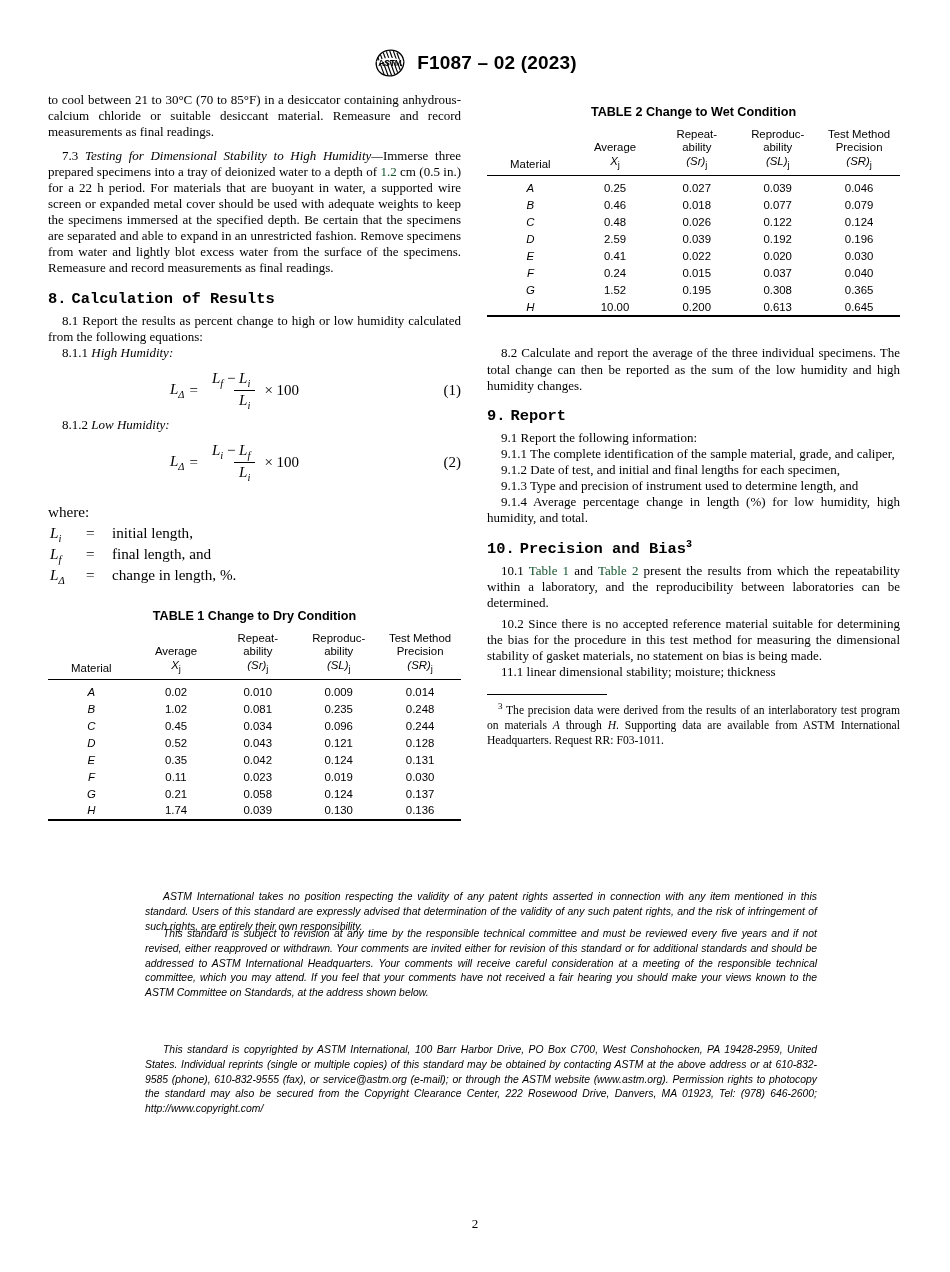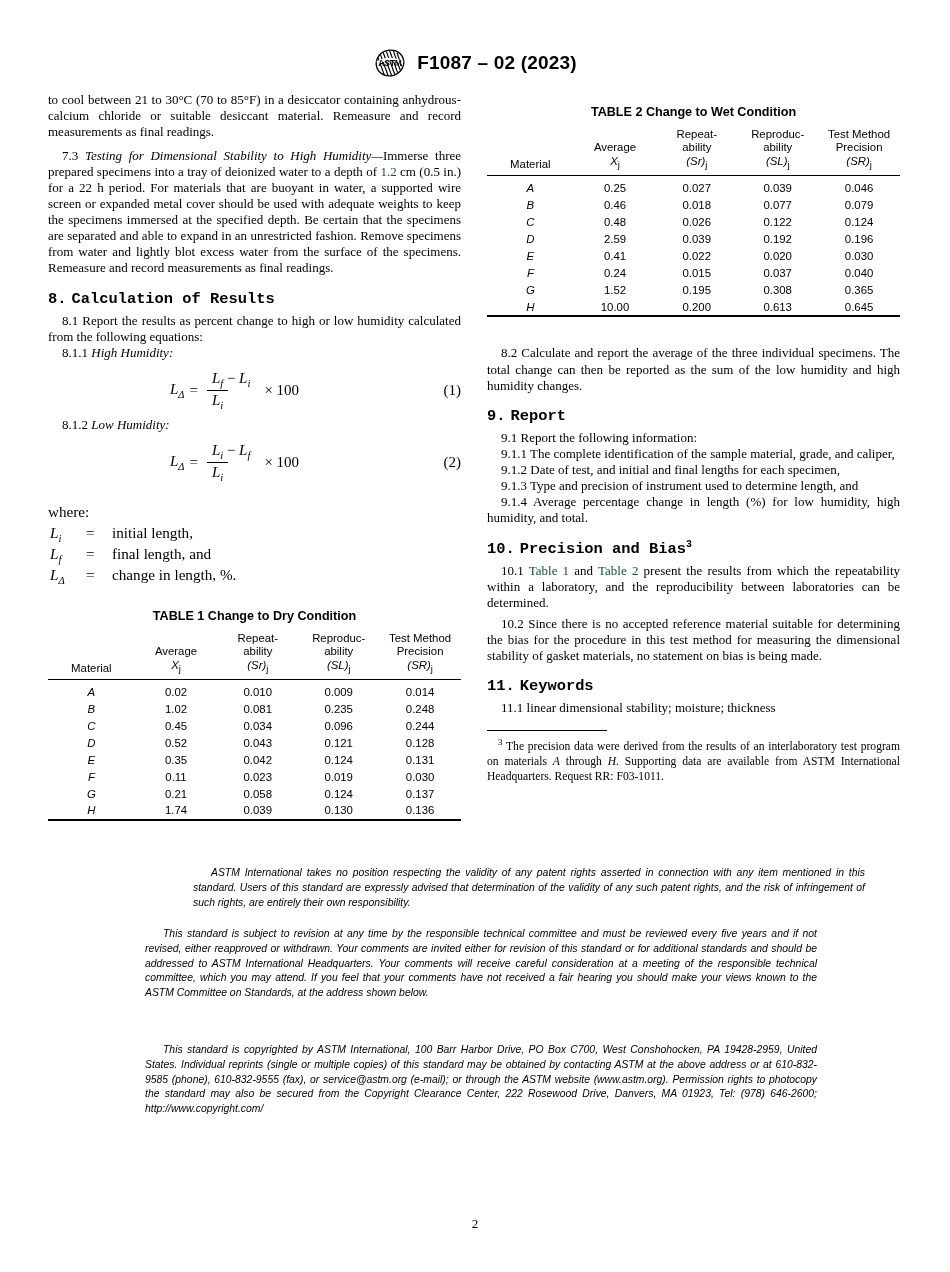--- a/index.html
+++ b/index.html
@@ -60,21 +60,21 @@
   
   .equation-row {
     display:flex; align-items:center;
     margin:9px 0 6px 0;
     font-size:15px;
   }
   .eq-body { flex:1; display:flex; justify-content:center; align-items:center; }
   .eq-num { width:40px; text-align:right; font-size:15px; }
   .eq-lhs { font-style:italic; margin-right:5px; }
   .eq-eq { margin:0 5px 0 0; }
-  .frac { display:inline-flex; flex-direction:column; align-items:flex-start; vertical-align:middle; margin:0 4px; }
+  .frac { display:inline-flex; flex-direction:column; align-items:flex-end; vertical-align:middle; margin:0 4px; }
   .frac .numer { padding:0 5px 1px 5px; font-style:italic; }
   .frac .denom { padding:1px 5px 0 5px; border-top:1px solid #000; font-style:italic; }
   .eq-tail { margin-left:5px; }
   sub { font-size:0.7em; vertical-align:sub; font-style:italic; }
 
   
   .where-label { font-size:15.2px; margin:6px 0 3px 0; }
   table.where { border-collapse:collapse; font-size:15.2px; margin-left:2px; }
   table.where td { padding:0 0 1px 0; vertical-align:baseline; }
   table.where td.sym { width:36px; font-style:italic; }
@@ -131,21 +131,21 @@
   .boiler {
     position:absolute;
     left:145px; width:672px;
     font-family:"Liberation Sans", sans-serif;
     font-style:italic;
     font-size:10.4px;
     line-height:1.42;
     text-align:justify;
   }
   .boiler p { margin:0; text-indent:18px; }
-  #boiler-patent { top:866px;margin-left:48px; }
+  #boiler-patent { top:890px; }
   #boiler-revision { top:927px; }
   #boiler-copyright { top:1043px; }
 
   .page-number {
     position:absolute; left:0; right:0; top:1216px;
     text-align:center; font-size:13px;
   }
 </style>
 </head>
 <body>
@@ -462,23 +462,20 @@
 
       <p class="body-par indent">
         <span>10.1</span>
         <span class="redlink">Table 1</span><span> and </span><span class="redlink">Table 2</span><span> present the results from which the repeatability within a laboratory, and the reproducibility between laboratories can be determined.</span>
       </p>
 
       <div style="height:5px;"></div>
 
       <p class="body-par indent">10.2 Since there is no accepted reference material suitable for determining the bias for the procedure in this test method for measuring the dimensional stability of gasket materials, no statement on bias is being made.</p>
 
-      <h3 class="section-head">
-        <span class="num">11.</span><span>Keywords</span>
-      </h3>
 
       <p class="body-par indent">11.1 linear dimensional stability; moisture; thickness</p>
 
       <div class="footnote-block">
         <div class="footnote-rule"></div>
         <p class="footnote">
           <sup>3</sup><span> The precision data were derived from the results of an interlaboratory test program on materials </span><span class="ital">A</span><span> through </span><span class="ital">H</span><span>. Supporting data are available from ASTM International Headquarters. Request RR: F03-1011.</span>
         </p>
       </div>
 

